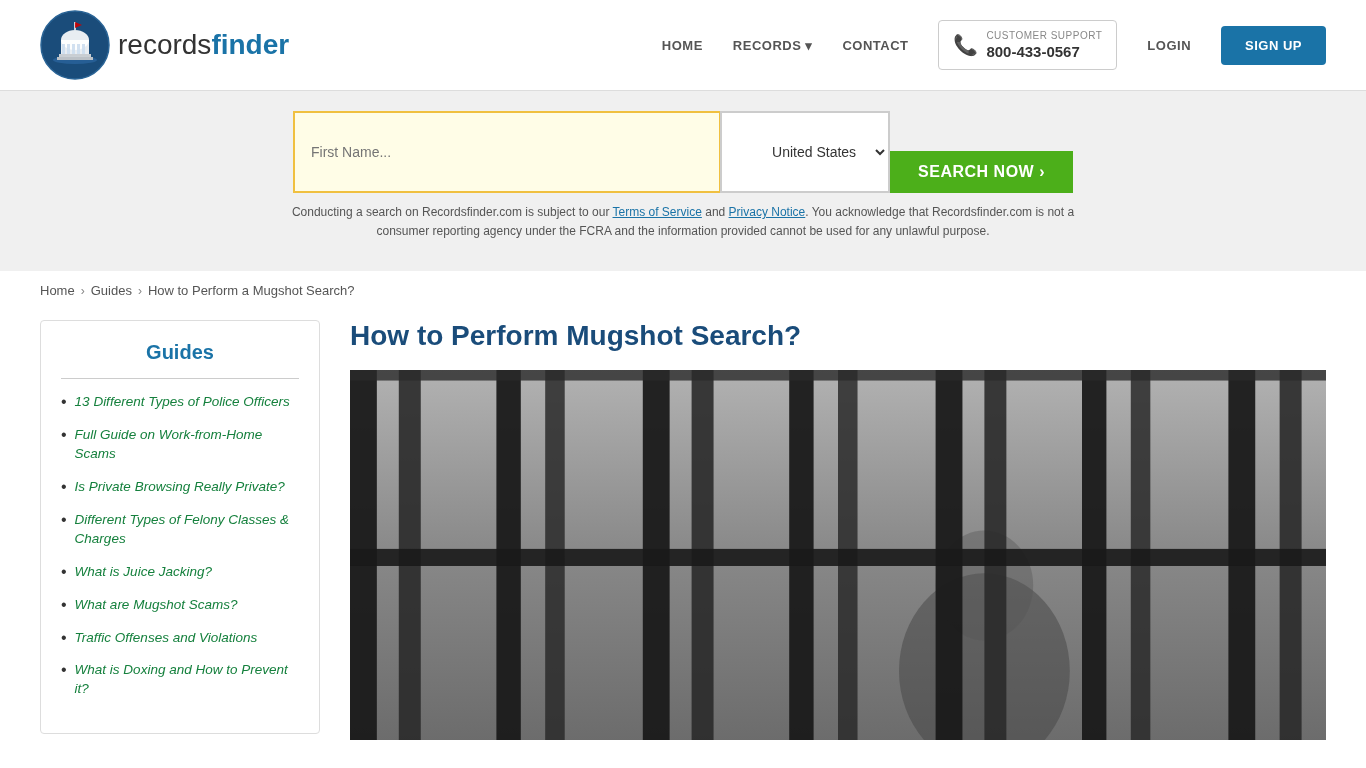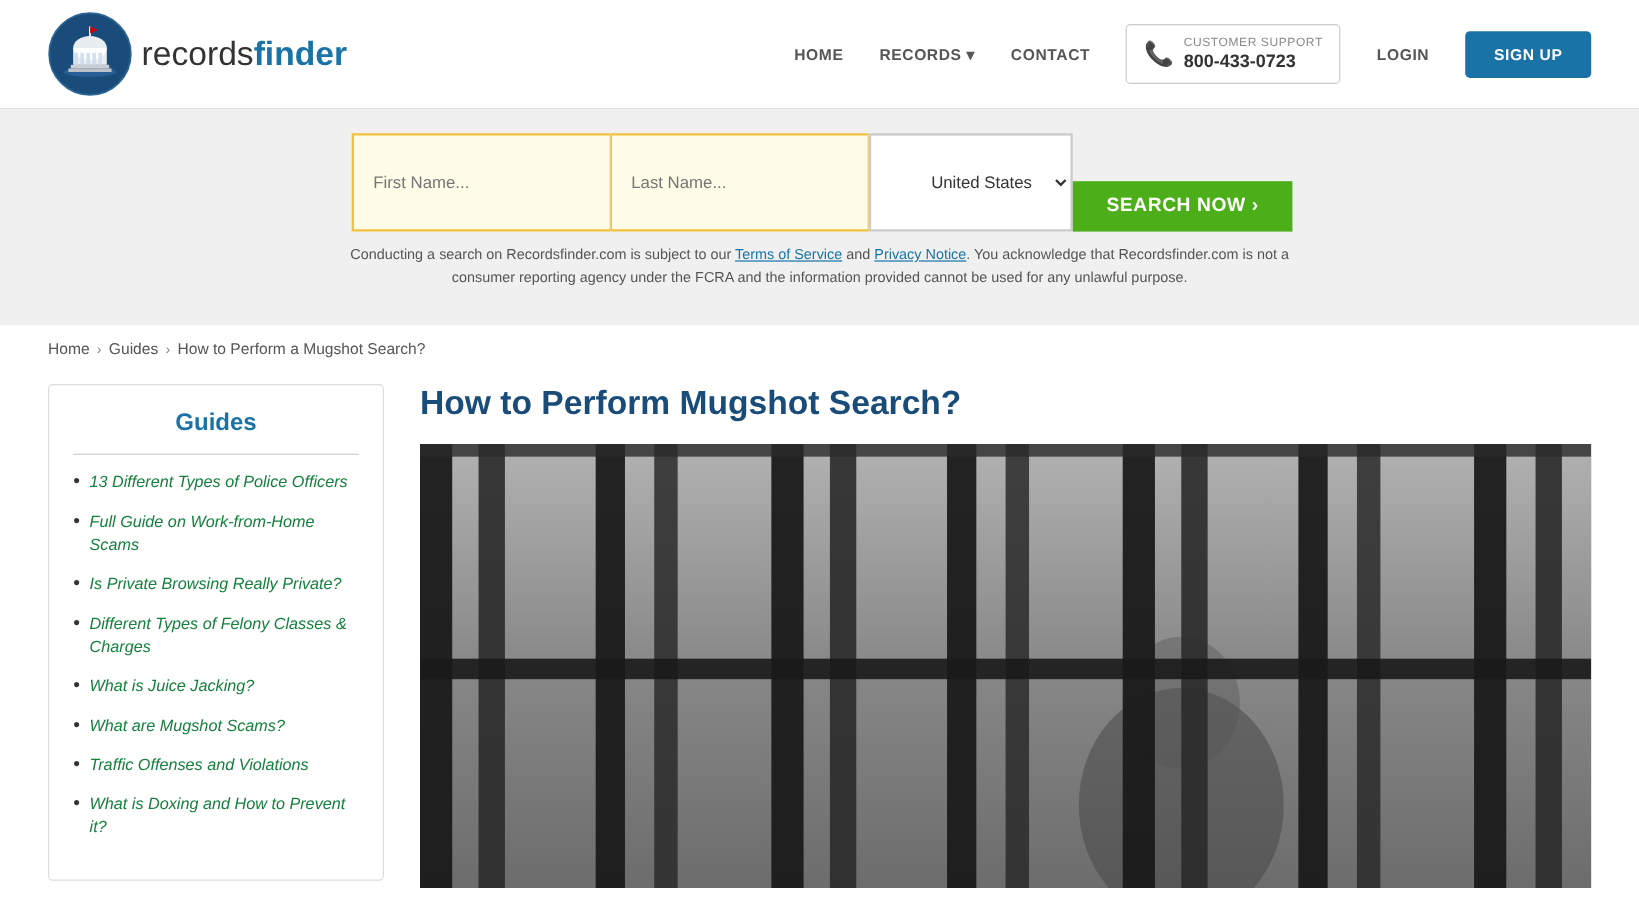--- a/index.html
+++ b/index.html
@@ -267,32 +267,31 @@
     <a class="nav-item" href="#">HOME</a>
     <div class="nav-item nav-records">
       <span>RECORDS</span>
       <span>▾</span>
     </div>
     <a class="nav-item" href="#">CONTACT</a>
     <div id="support-btn">
       <span id="support-icon">📞</span>
       <div id="support-text">
         <div id="support-label">CUSTOMER SUPPORT</div>
-        <div id="support-number">800-433-0723</div>
+        <div id="support-number">800-433-0567</div>
       </div>
     </div>
     <span id="login-btn">LOGIN</span>
     <button id="signup-btn">SIGN UP</button>
   </nav>
 </header>
 
 <section id="search-section">
   <div id="search-row">
     <input id="first-name-input" type="text" placeholder="First Name..." style="">
-    <input id="last-name-input" type="text" placeholder="Last Name..." style="">
     <select id="country-select">
       <option>United States</option>
       <option>Canada</option>
       <option>United Kingdom</option>
     </select>
     <button id="search-btn">SEARCH NOW ›</button>
   </div>
   <div id="disclaimer">
     Conducting a search on Recordsfinder.com is subject to our <a href="#">Terms of Service</a> and <a href="#">Privacy Notice</a>. You acknowledge that Recordsfinder.com is not a consumer reporting agency under the FCRA and the information provided cannot be used for any unlawful purpose.
   </div>

